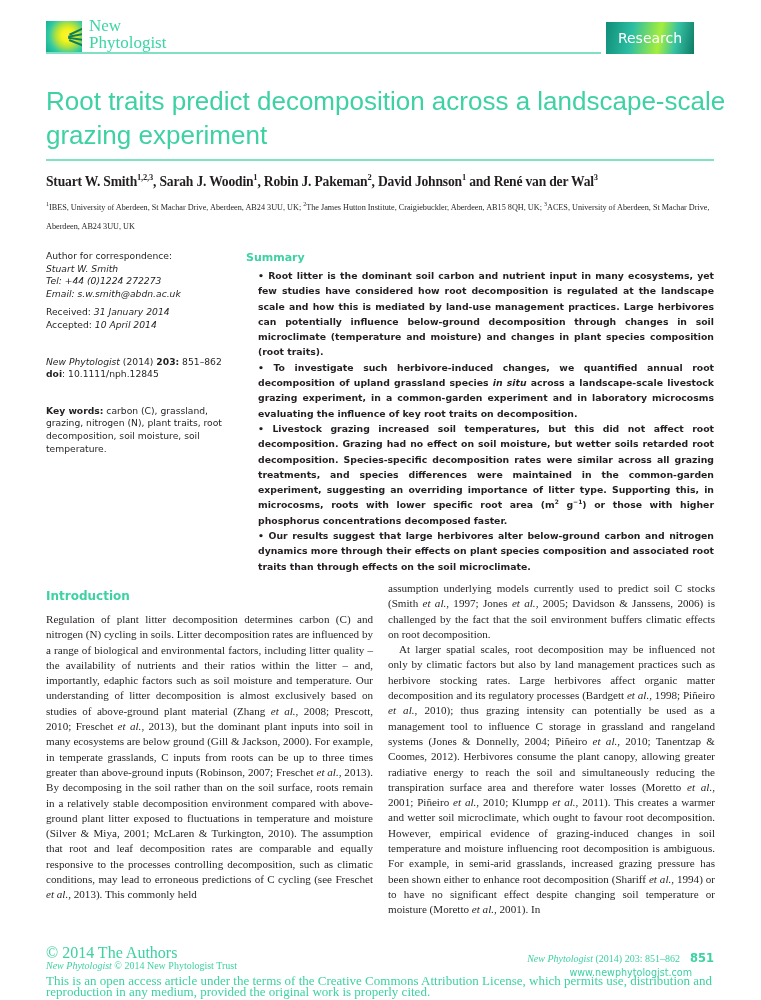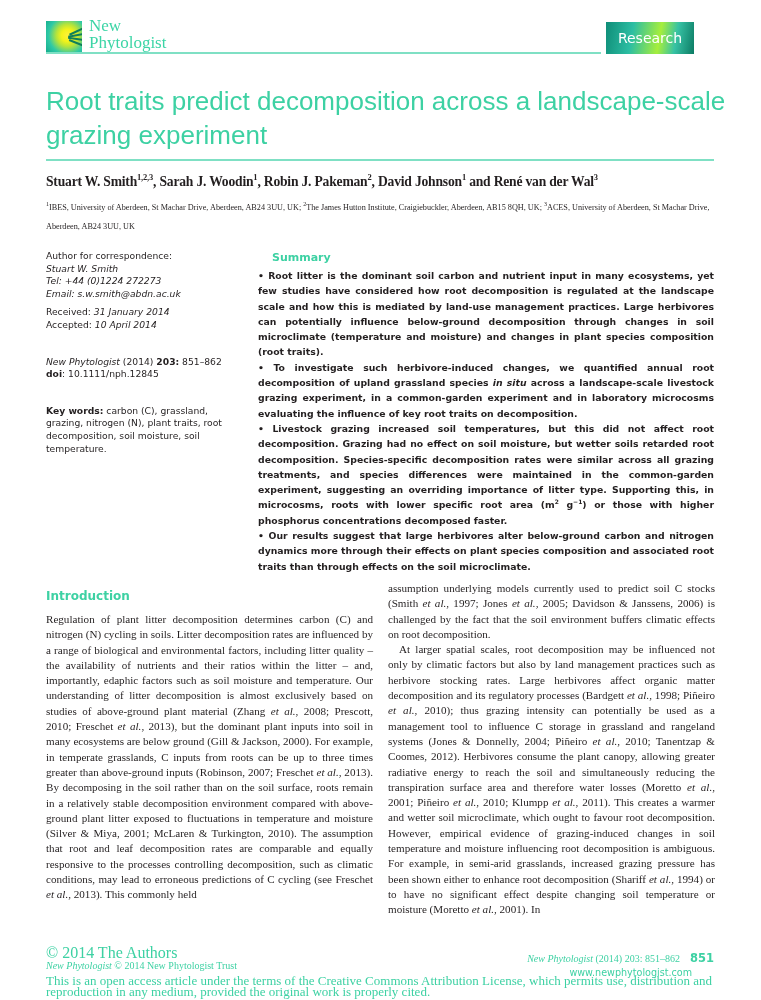--- a/index.html
+++ b/index.html
@@ -23,21 +23,21 @@
   .authors sup { font-size:8.5px; }
   .affil { position:absolute; left:46px; top:195px; width:680px; font-size:8.2px; line-height:19px; color:#231f20; }
   .affil sup { font-size:6px; }
 
   .sidebar { position:absolute; left:46px; top:250px; width:195px; font-family:"DejaVu Sans", sans-serif; font-size:9.2px; line-height:12.6px; color:#231f20; }
   .sidebar .blk { margin-bottom:6px; }
   .sidebar .gap { height:18px; }
   .sidebar i { font-style:italic; }
   .sidebar b { font-weight:bold; }
 
-  .summary-head { position:absolute; left:272px; top:251px; font-family:"DejaVu Sans", sans-serif; font-size:11px; font-weight:bold; color:#3dd1a3; }
+  .summary-head { position:absolute; left:246px; top:251px; font-family:"DejaVu Sans", sans-serif; font-size:11px; font-weight:bold; color:#3dd1a3; }
   .summary { position:absolute; left:258px; top:268px; width:456px; font-family:"DejaVu Sans", sans-serif; font-size:9.3px; line-height:15.3px; color:#231f20; text-align:justify;font-weight:bold; }
   .summary p { margin:0; }
   .summary sup { font-size:6px; line-height:0; }
 
   .intro-head { position:absolute; left:46px; top:589px; font-family:"DejaVu Sans", sans-serif; font-size:12px; font-weight:bold; color:#3dd1a3; }
   .col { position:absolute; width:327px; font-family:"Liberation Serif", serif; font-size:11.1px; line-height:15.3px; color:#231f20; text-align:justify; }
   .col-left { left:46px; top:612px; }
   .col-right { left:388px; top:581px; }
   .col p.indent { text-indent:11px; }
 

